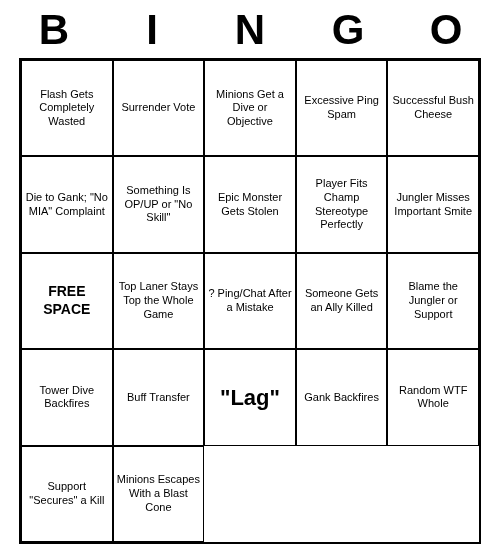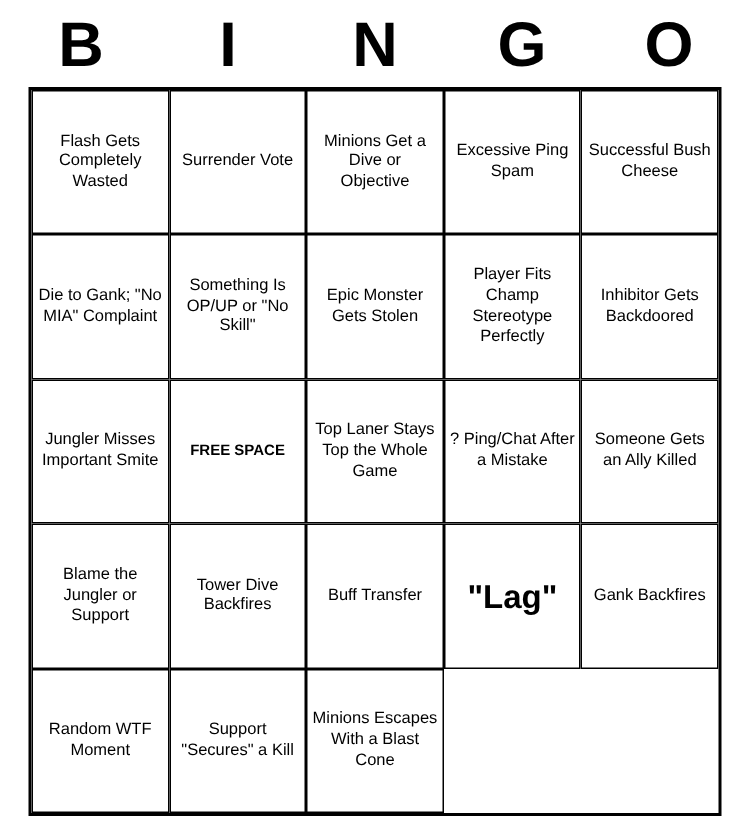--- a/index.html
+++ b/index.html
@@ -41,21 +41,21 @@
       align-items: center;
       justify-content: center;
       text-align: center;
       padding: 3px;
       font-size: 11px;
       line-height: 1.25;
       color: #000;
       background: #fff;
     }
     .cell.free-space {
-      font-size: 10px;
+      font-size: 14px;
       font-weight: bold;
     }
     .cell.large-text {
       font-size: 22px;
       font-weight: bold;
     }
   </style>
 </head>
 <body>
 
@@ -70,27 +70,26 @@
 <div id="bingo-grid">
 <div class="cell">Flash Gets Completely Wasted</div>
     <div class="cell">Surrender Vote</div>
     <div class="cell">Minions Get a Dive or Objective</div>
     <div class="cell">Excessive Ping Spam</div>
     <div class="cell">Successful Bush Cheese</div>
     <div class="cell">Die to Gank; "No MIA" Complaint</div>
     <div class="cell">Something Is OP/UP or "No Skill"</div>
     <div class="cell">Epic Monster Gets Stolen</div>
     <div class="cell">Player Fits Champ Stereotype Perfectly</div>
-    <div class="cell">Inhibitor Gets Backdoored</div>
     <div class="cell">Jungler Misses Important Smite</div>
     <div class="cell free-space">FREE SPACE</div>
     <div class="cell">Top Laner Stays Top the Whole Game</div>
     <div class="cell">? Ping/Chat After a Mistake</div>
     <div class="cell">Someone Gets an Ally Killed</div>
     <div class="cell">Blame the Jungler or Support</div>
     <div class="cell">Tower Dive Backfires</div>
     <div class="cell">Buff Transfer</div>
     <div class="cell large-text">"Lag"</div>
     <div class="cell">Gank Backfires</div>
-    <div class="cell">Random WTF Moment</div>
+    <div class="cell">Random WTF Whole</div>
     <div class="cell">Support "Secures" a Kill</div>
     <div class="cell">Minions Escapes With a Blast Cone</div>
   </div>
 
 </body></html>

